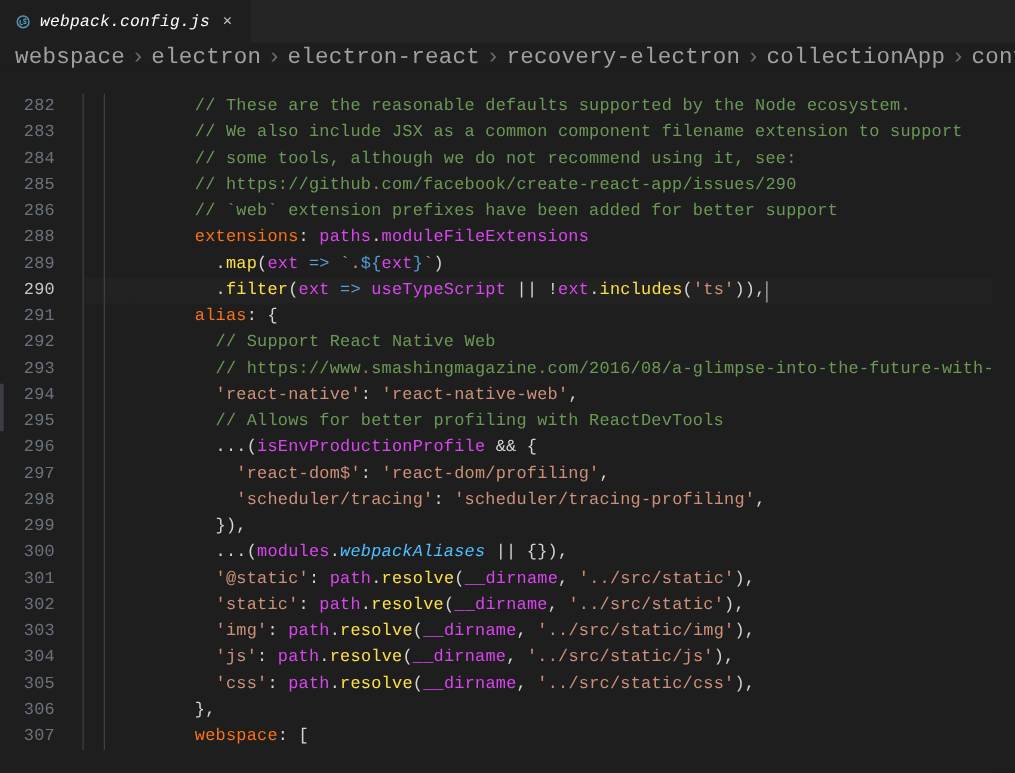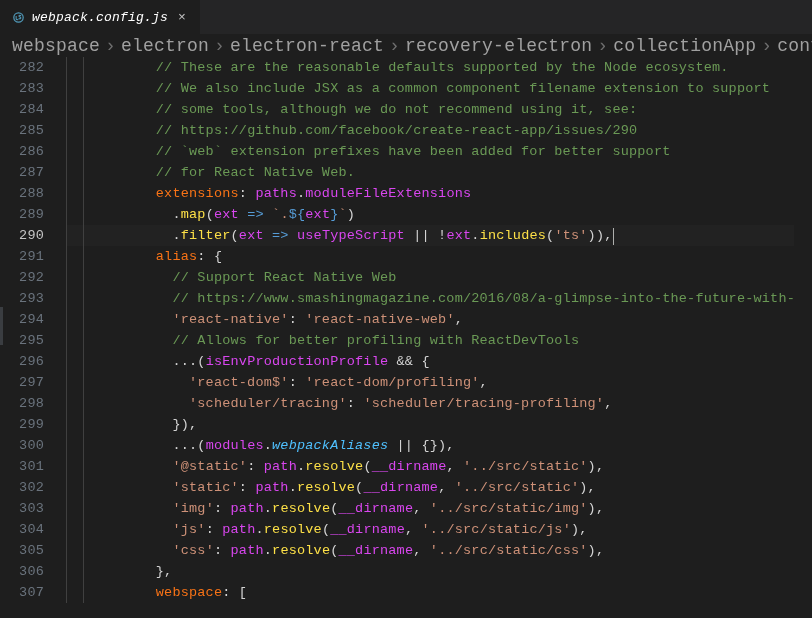--- a/index.html
+++ b/index.html
@@ -57,20 +57,21 @@
     color: #6e6e6e;
     padding: 0 1px;
   }
   .bc-item { display:flex; align-items:center; gap:4px; }
   .bc-icon { width:14px; height:14px; display:flex; align-items:center; justify-content:center;}
   .editor {
     display: flex;
     height: calc(100% - 57px);
     overflow: hidden;
     position: relative;
+    align-items: center;
   }
   .line-row {
     display: flex;
   }
   .ln {
     width: 66px;
     text-align: right;
     padding-right: 22px;
     color: #6a737d;
     flex-shrink: 0;
@@ -227,28 +228,20 @@
       </div>
       <div class="line-row">
         <div class="ln">286</div>
         <div class="blk">
           <div class="indent-guide g1"></div>
           <div class="indent-guide g2"></div>
         </div>
         <div class="codecell"><span>      </span><span class="c-comment">// `web` extension prefixes have been added for better support</span></div>
       </div>
       <div class="line-row">
-        <div class="ln">287</div>
-        <div class="blk">
-          <div class="indent-guide g1"></div>
-          <div class="indent-guide g2"></div>
-        </div>
-        <div class="codecell"><span>      </span><span class="c-comment">// for React Native Web.</span></div>
-      </div>
-      <div class="line-row">
         <div class="ln">288</div>
         <div class="blk">
           <div class="indent-guide g1"></div>
           <div class="indent-guide g2"></div>
         </div>
         <div class="codecell"><span>      </span><span class="c-prop">extensions</span><span class="c-punc">: </span><span class="c-var">paths</span><span class="c-punc">.</span><span class="c-var">moduleFileExtensions</span></div>
       </div>
       <div class="line-row">
         <div class="ln">289</div>
         <div class="blk">

